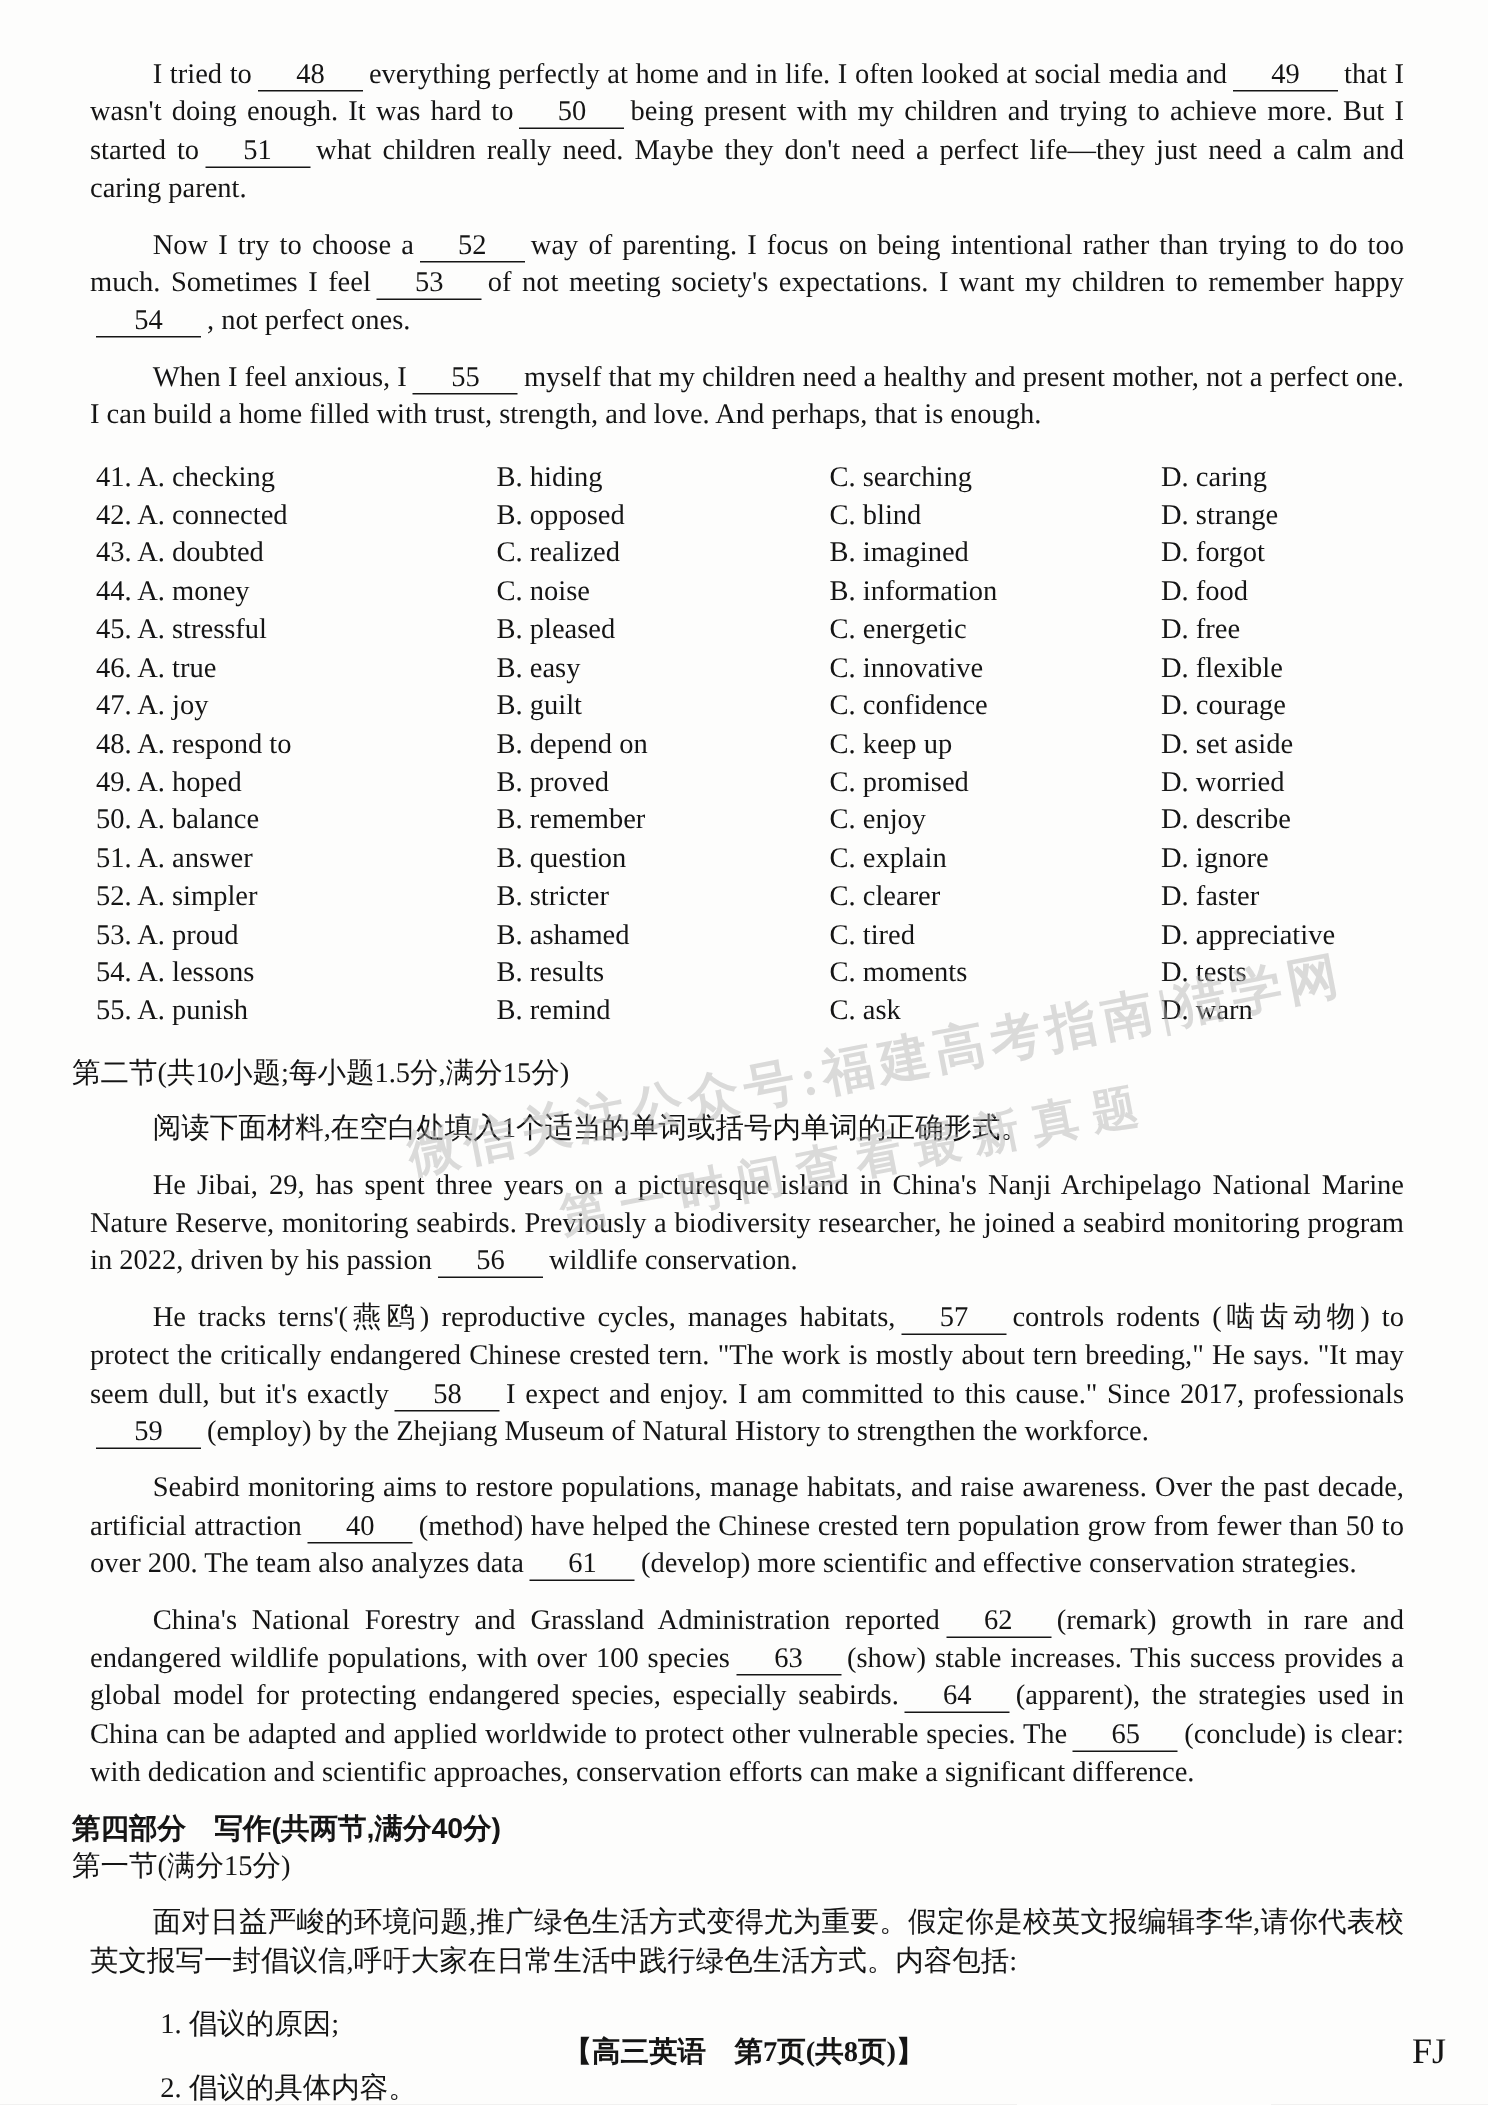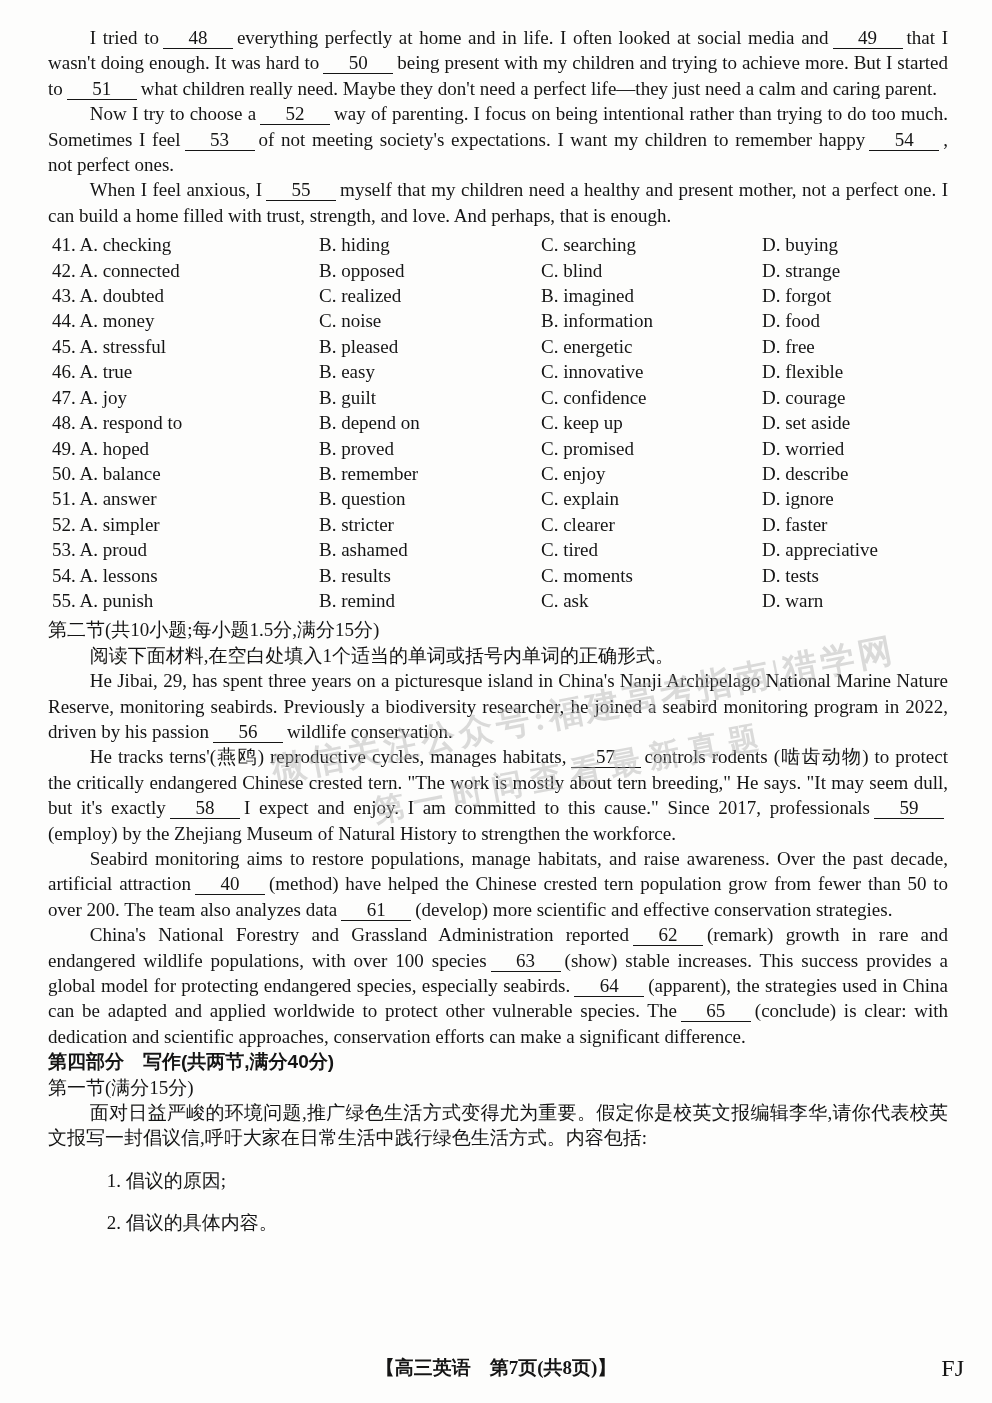--- a/index.html
+++ b/index.html
@@ -12,33 +12,33 @@
     color:#151515;
     box-sizing:border-box;
   }
   .content{
     position:relative;
     padding:25px 44px 0 48px;
     font-size:19px;
     line-height:25.4px;
     text-align:justify;
   }
-  p.para{margin:0;text-indent:2.2em;}
+  p.para{margin:12px;text-indent:2.2em;}
   p.noindent{margin:0;text-indent:0;}
   .blank{
     display:inline-block;
     min-width:62px;
     padding:0 4px;
     margin:0 4px;
     text-align:center;
     text-indent:0;
     border-bottom:1.6px solid #151515;
     line-height:20px;
   }
-  .opt-grid{margin:4px;}
+  .opt-grid{margin:16px;}
   .opt-row{
     display:grid;
     grid-template-columns:267px 222px 221px auto;
     line-height:25.4px;
   }
   .opt-cell{white-space:nowrap;overflow:hidden;}
   .sec-head{margin:0;}
   .part-head{margin:0;font-weight:bold;font-family:"Liberation Sans","DejaVu Sans",sans-serif;}
   .points{margin:17px;text-indent:2.2em;}
   .footer{
@@ -85,21 +85,21 @@
 
     <p class="para">I tried to<span class="blank">48</span>everything perfectly at home and in life. I often looked at social media and<span class="blank">49</span>that I wasn't doing enough. It was hard to<span class="blank">50</span>being present with my children and trying to achieve more. But I started to<span class="blank">51</span>what children really need. Maybe they don't need a perfect life—they just need a calm and caring parent.</p>
     <p class="para">Now I try to choose a<span class="blank">52</span>way of parenting. I focus on being intentional rather than trying to do too much. Sometimes I feel<span class="blank">53</span>of not meeting society's expectations. I want my children to remember happy<span class="blank">54</span>, not perfect ones.</p>
     <p class="para">When I feel anxious, I<span class="blank">55</span>myself that my children need a healthy and present mother, not a perfect one. I can build a home filled with trust, strength, and love. And perhaps, that is enough.</p>
 
     <div class="opt-grid">
         <div class="opt-row">
           <span class="opt-cell">41. A. checking</span>
           <span class="opt-cell">B. hiding</span>
           <span class="opt-cell">C. searching</span>
-          <span class="opt-cell">D. buying</span>
+          <span class="opt-cell">D. caring</span>
         </div>
         <div class="opt-row">
           <span class="opt-cell">42. A. connected</span>
           <span class="opt-cell">B. opposed</span>
           <span class="opt-cell">C. blind</span>
           <span class="opt-cell">D. strange</span>
         </div>
         <div class="opt-row">
           <span class="opt-cell">43. A. doubted</span>
           <span class="opt-cell">C. realized</span>

